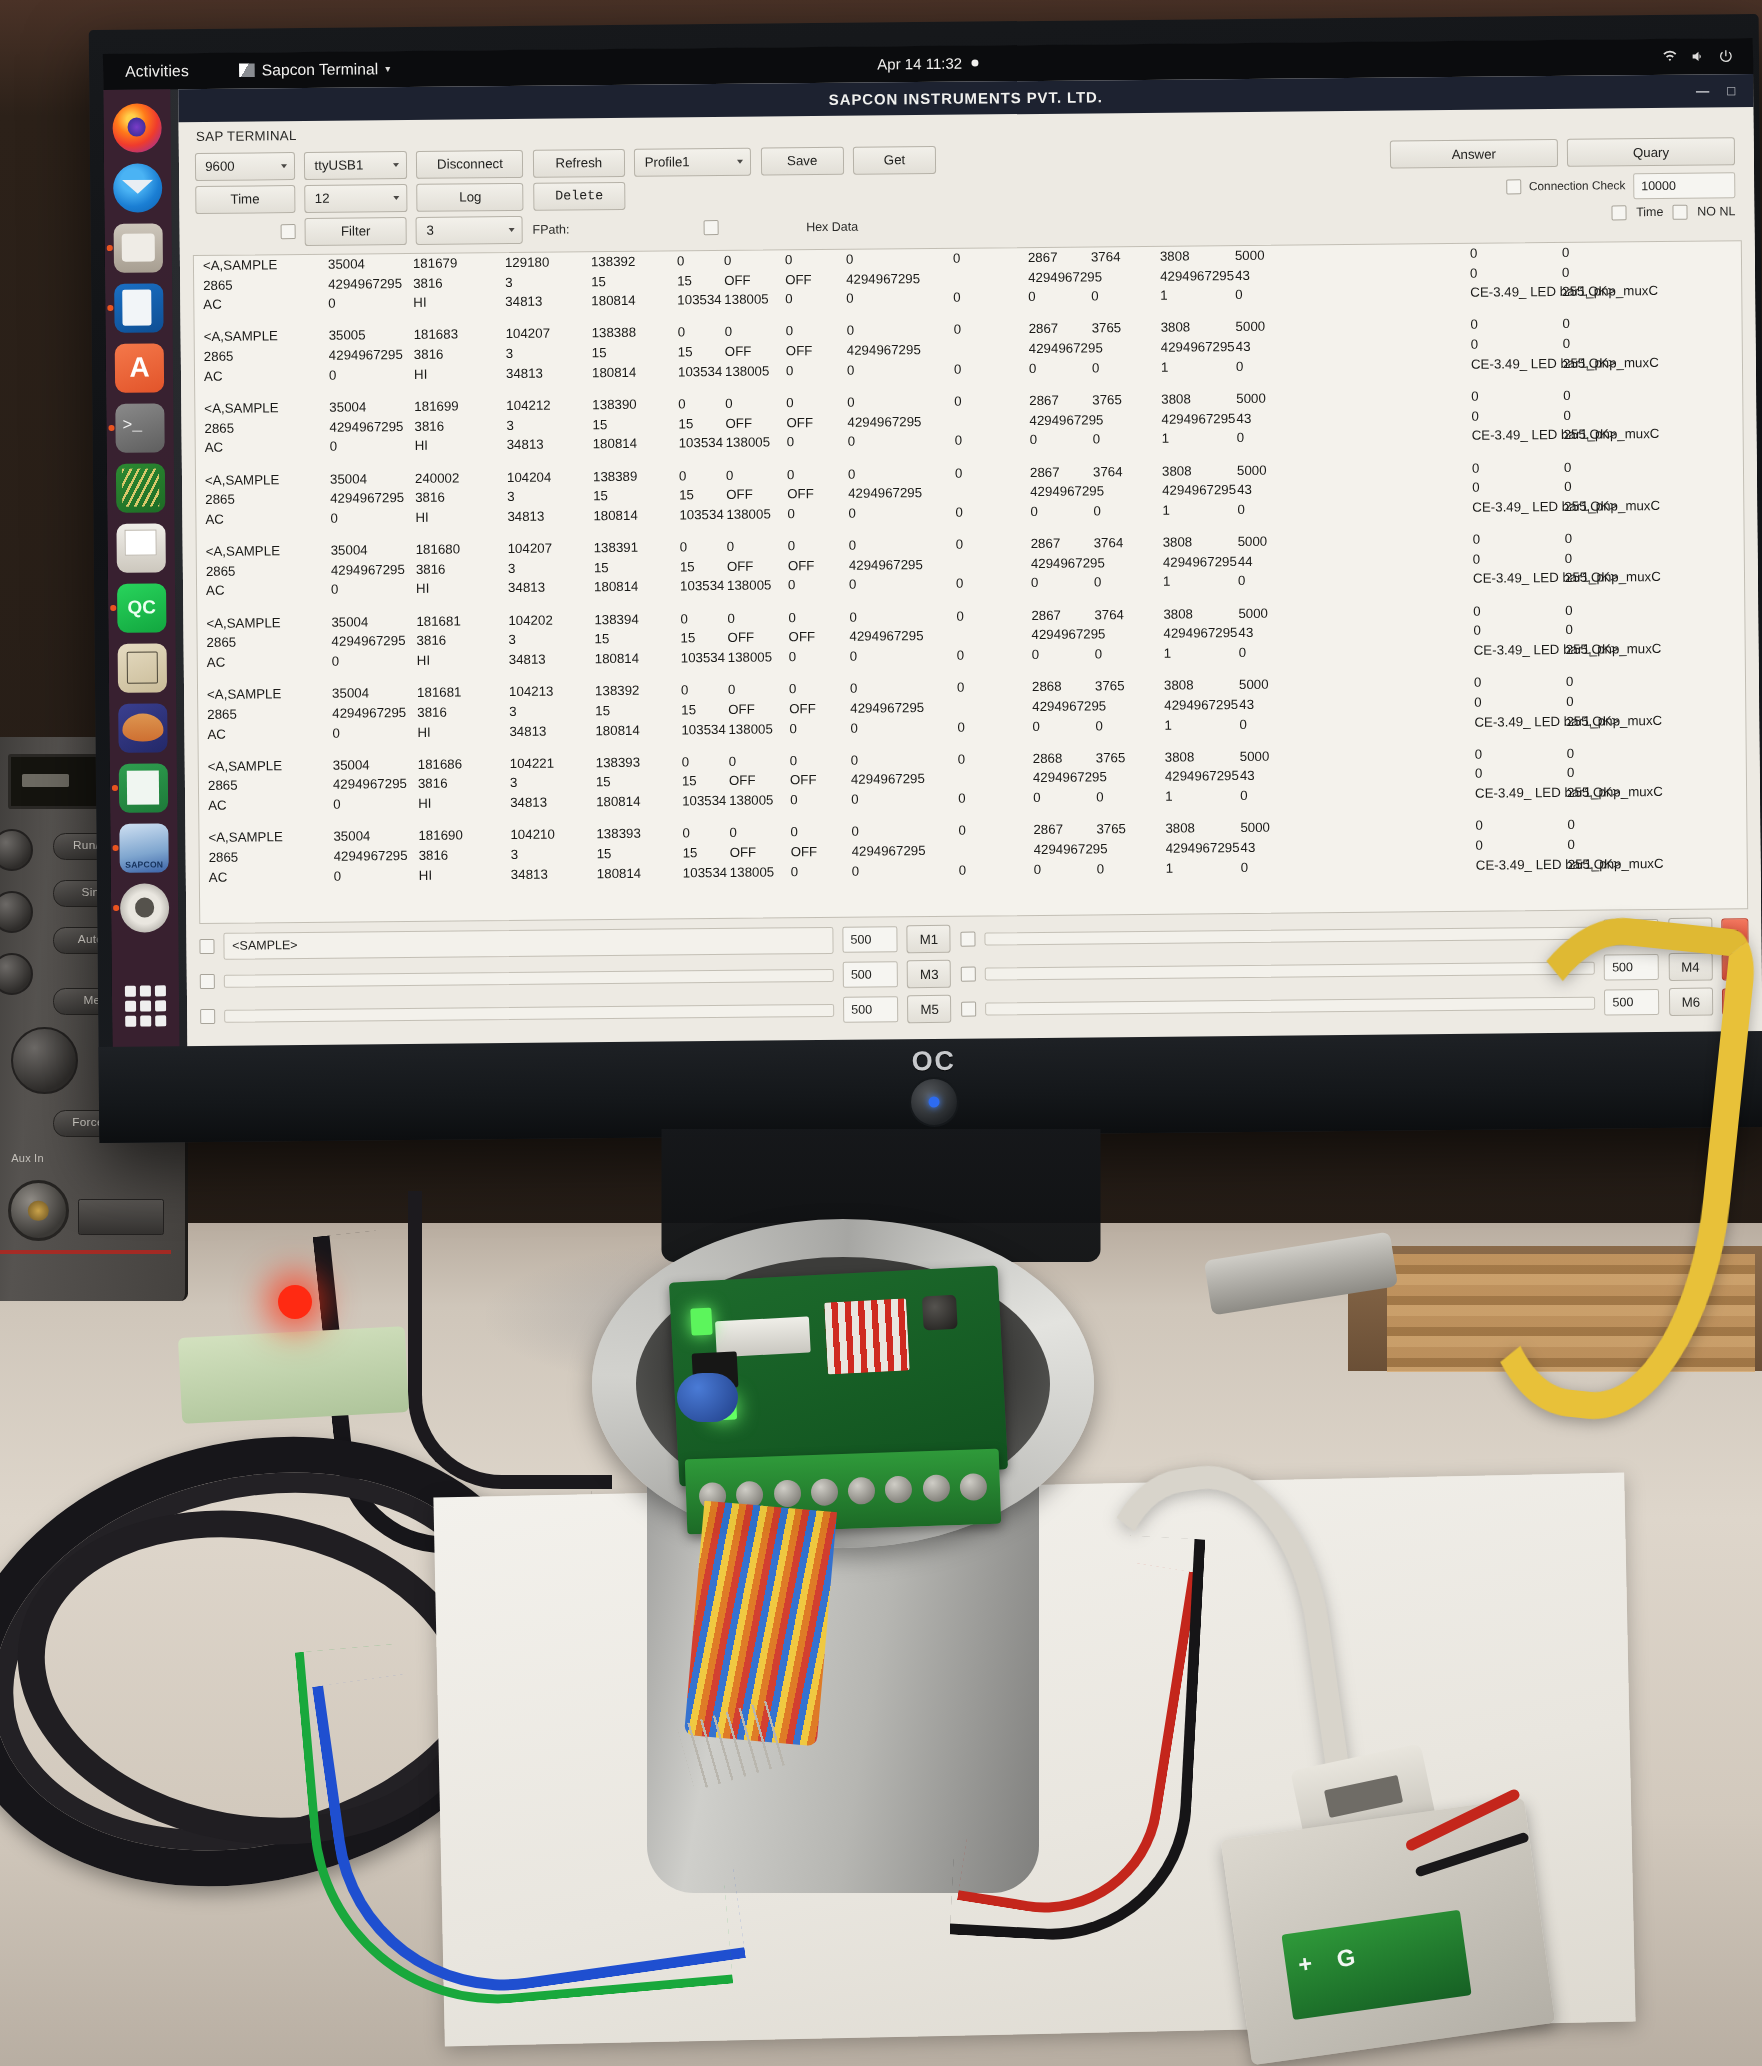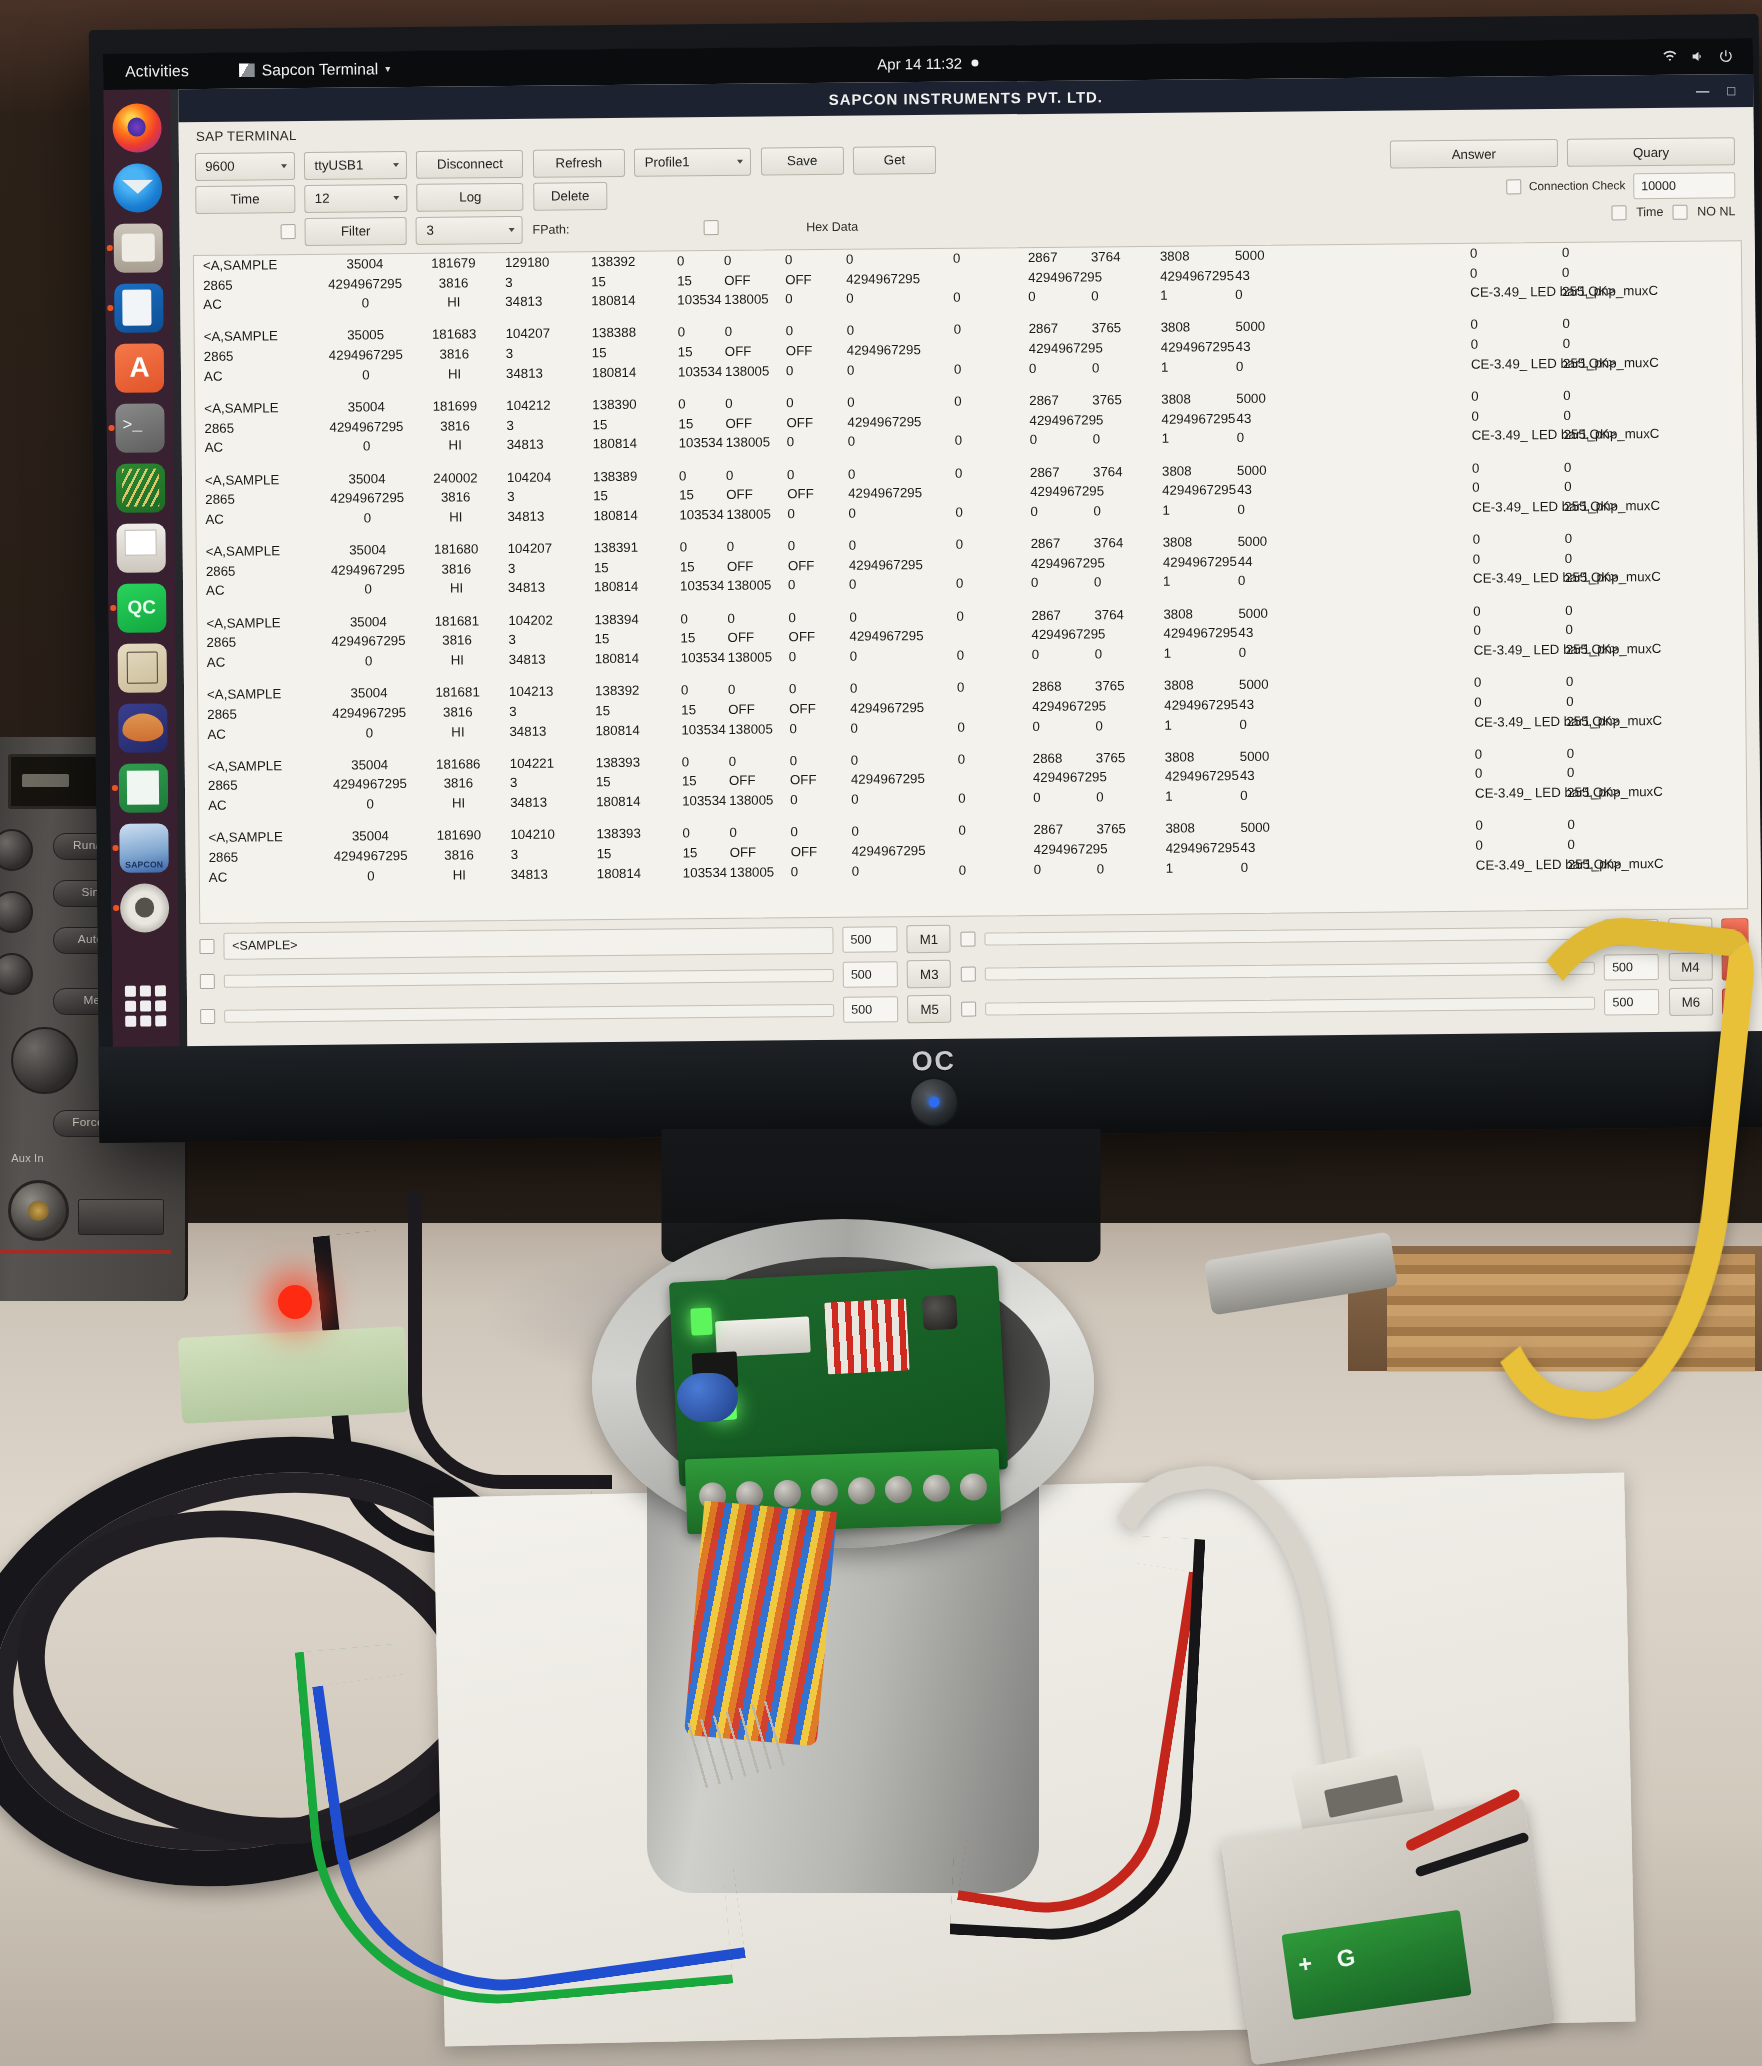--- a/index.html
+++ b/index.html
@@ -279,21 +279,21 @@
     display: grid;
     grid-template-columns:
       125px 85px 92px 86px 86px 47px 61px 61px 107px 75px 63px 69px 75px 235px 92px 47px;
     column-gap: 0; row-gap: 0;
     font-size: 13.3px; color: #1a1a18;
     padding: 1.6px 7.8px 1.6px 9.4px;
     line-height: 16.5px;
   }
   .rec span { white-space: nowrap; }
   .rec-gap { height: 12.5px; }
-  .ral { text-align: center; padding-right: 11px; }
+  .ral { text-align: left; padding-right: 11px; }
 
   
   .macros { margin-top: 7.8px; padding: 0 1.6px 4.7px 1.6px; }
   .macro-line { display: flex; align-items: center; gap: 9.4px; margin-bottom: 7px; }
   .macro-text { flex: 1; background:#f3f1eb; border:0.8px solid #c3bfb5; border-radius:2.4px;
                 font-size:12.5px; color:#232321; padding:5.5px 7.8px; min-width:0; }
   .macro-num { width: 55px; text-align:left; }
   .macro-btn { width: 44px; }
   .macro-red {
     width: 27px; height: 27px; border-radius: 3.1px;
@@ -614,21 +614,21 @@
                 <div class="ui-btn" style="width:92px;">Refresh</div>
                 <div class="ui-select" style="width:117px;">Profile1</div>
                 <div class="ui-btn" style="width:83px;">Save</div>
                 <div class="ui-btn" style="width:83px;">Get</div>
               </div>
 
               <div class="tb-row">
                 <div class="ui-btn" style="width:100px;">Time</div>
                 <div class="ui-select" style="width:103px;">12</div>
                 <div class="ui-btn" style="width:107px;">Log</div>
-                <div class="ui-btn" style="width:74px;">Delete</div>
+                <div class="ui-btn" style="width:92px;font-family:Liberation Mono, monospace;">Delete</div>
               </div>
 
               <div class="tb-row">
                 <div style="width:100px;display:flex;justify-content:flex-end;">
                   <span class="ui-check"></span>
                 </div>
                 <div class="ui-btn" style="width:102px;">Filter</div>
                 <div class="ui-select" style="width:107px;">3</div>
                 <span class="small-label">FPath:</span>
                 <span class="ui-check" style="margin-left:125px;"></span>

